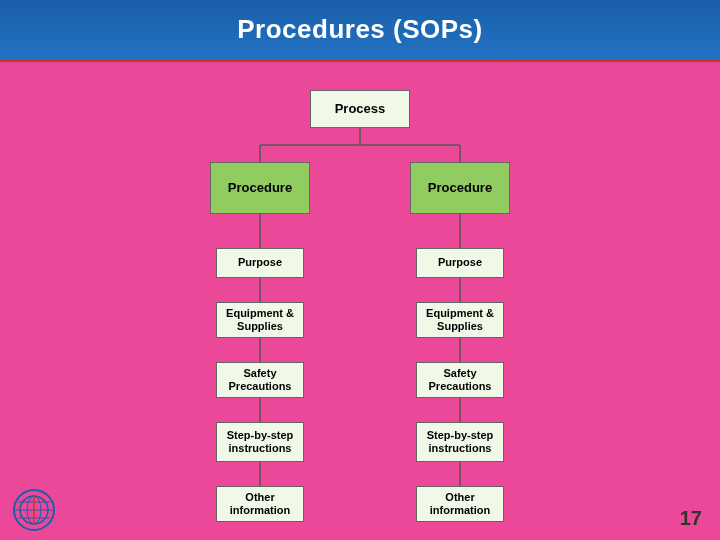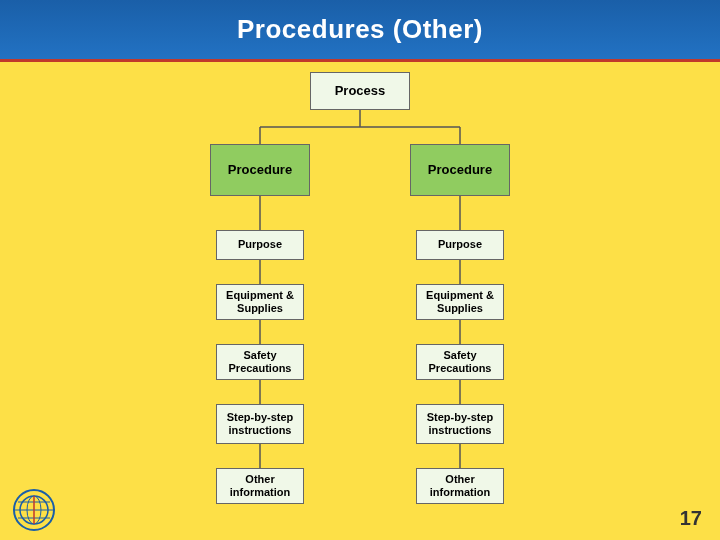--- a/index.html
+++ b/index.html
@@ -24,28 +24,28 @@
     }
     .header-title {
       color: white;
       font-size: 26px;
       font-weight: bold;
       letter-spacing: 0.5px;
     }
 
     
     .content {
-      background: #fde047;
+      background: #ec4899;
       width: 100%;
       height: 478px;
       position: relative;
       display: flex;
       align-items: flex-start;
       justify-content: center;
-      padding-top: 0;
+      padding-top: 18px;
     }
 
     
     .tree-container {
       position: relative;
       width: 480px;
       height: 450px;
     }
 
     
@@ -201,21 +201,21 @@
       bottom: 8px;
       left: 12px;
       width: 44px;
       height: 44px;
     }
   </style>
 </head>
 <body>
 
 <div class="header">
-  <span class="header-title">Procedures (Other)</span>
+  <span class="header-title">Procedures (SOPs)</span>
 </div>
 
 <div class="content">
 
   <div class="tree-container">
 
     <svg class="tree-svg">
 
       <line x1="240" y1="48" x2="240" y2="65" stroke="#555" stroke-width="1.5"></line>
       <line x1="240" y1="65" x2="140" y2="65" stroke="#555" stroke-width="1.5"></line>

